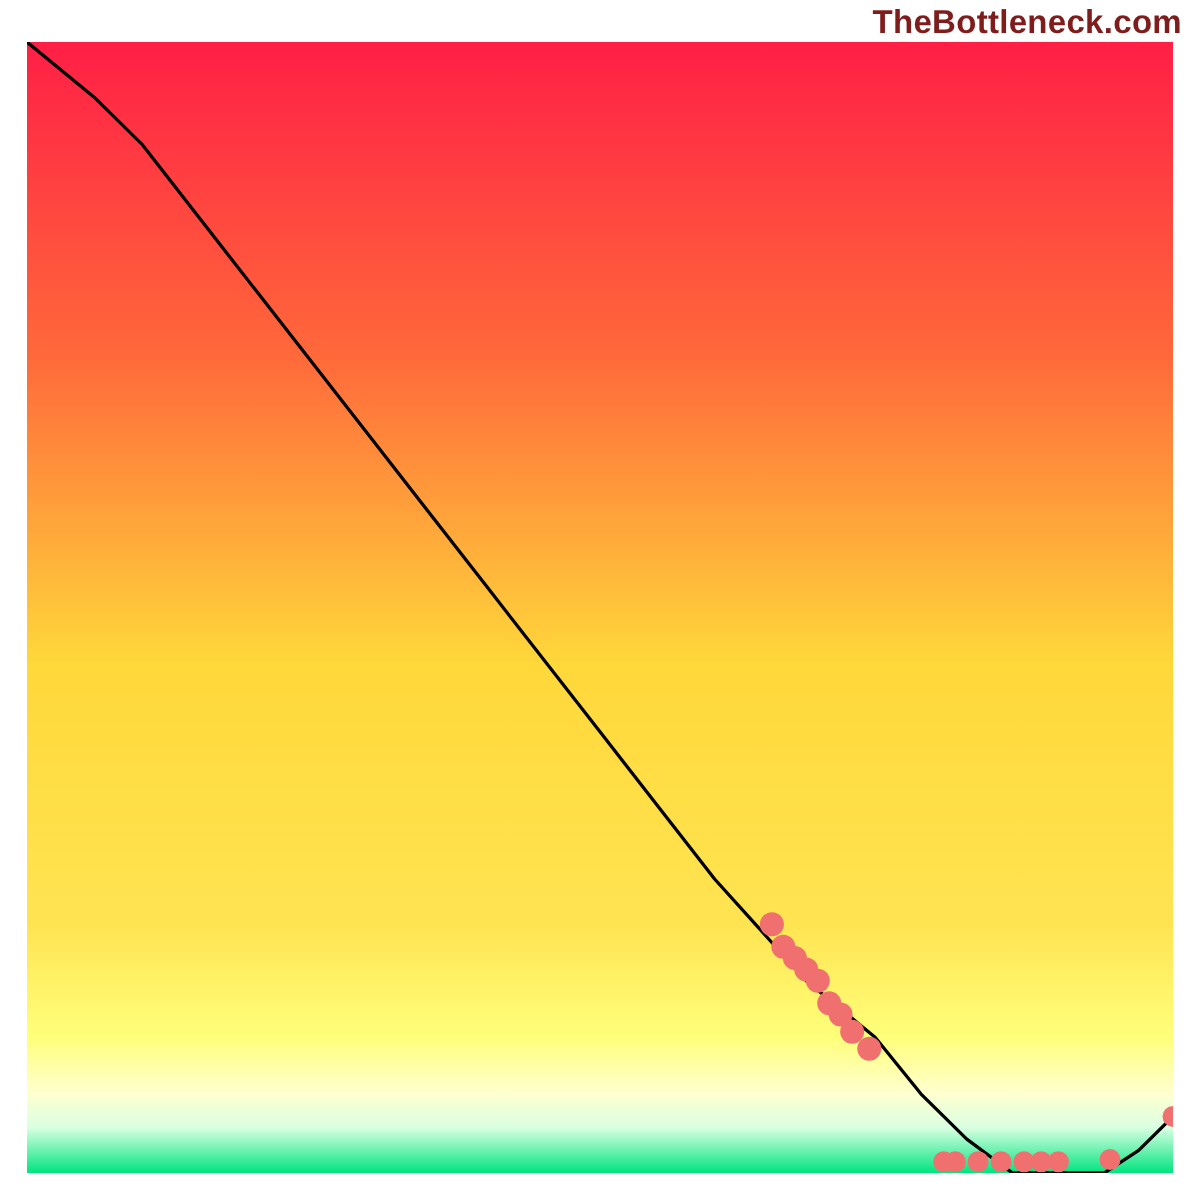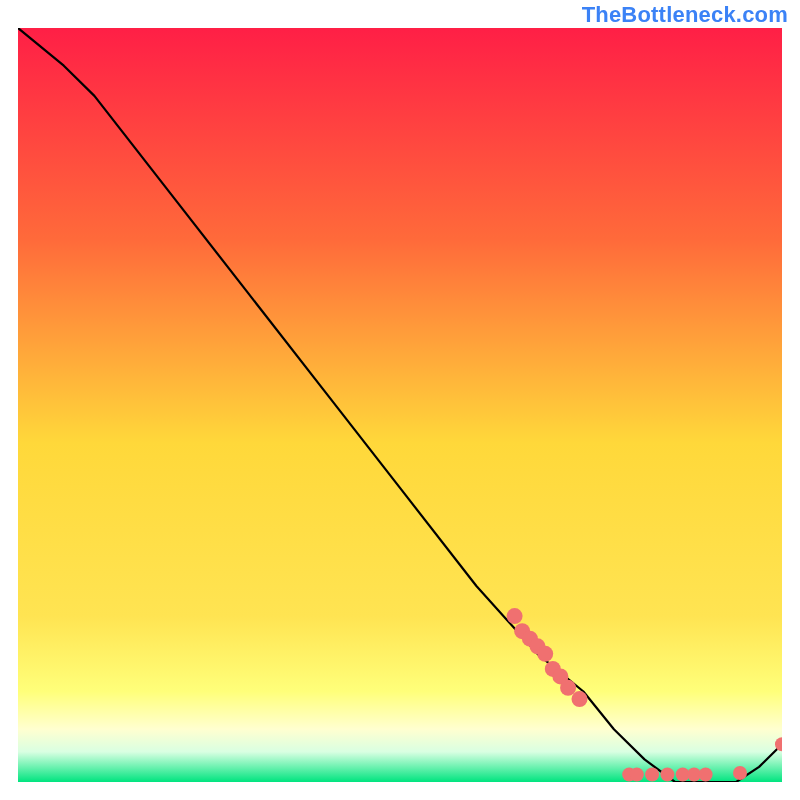--- a/index.html
+++ b/index.html
@@ -15,21 +15,21 @@
     position: relative;
     width: 800px;
     height: 800px;
   }
   .watermark {
     position: absolute;
     top: 2px;
     right: 12px;
     font-size: 22px;
     font-weight: 600;
-    color: #3b82f6;
+    color: #7f1d1d;
     letter-spacing: 0.2px;
     z-index: 50;
     user-select: none;
   }
   .plot {
     position: absolute;
     left: 18px;
     top: 28px;
     width: 764px;
     height: 754px;

